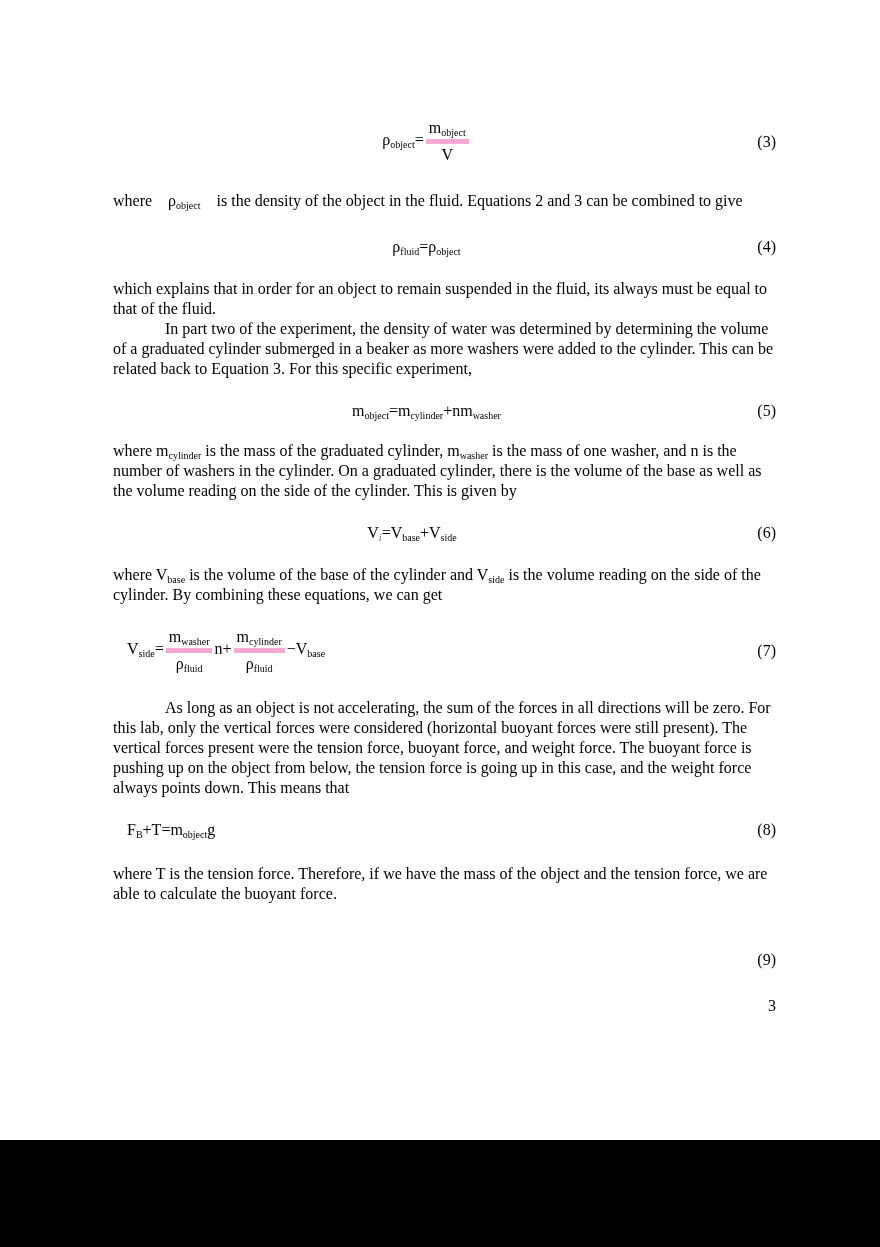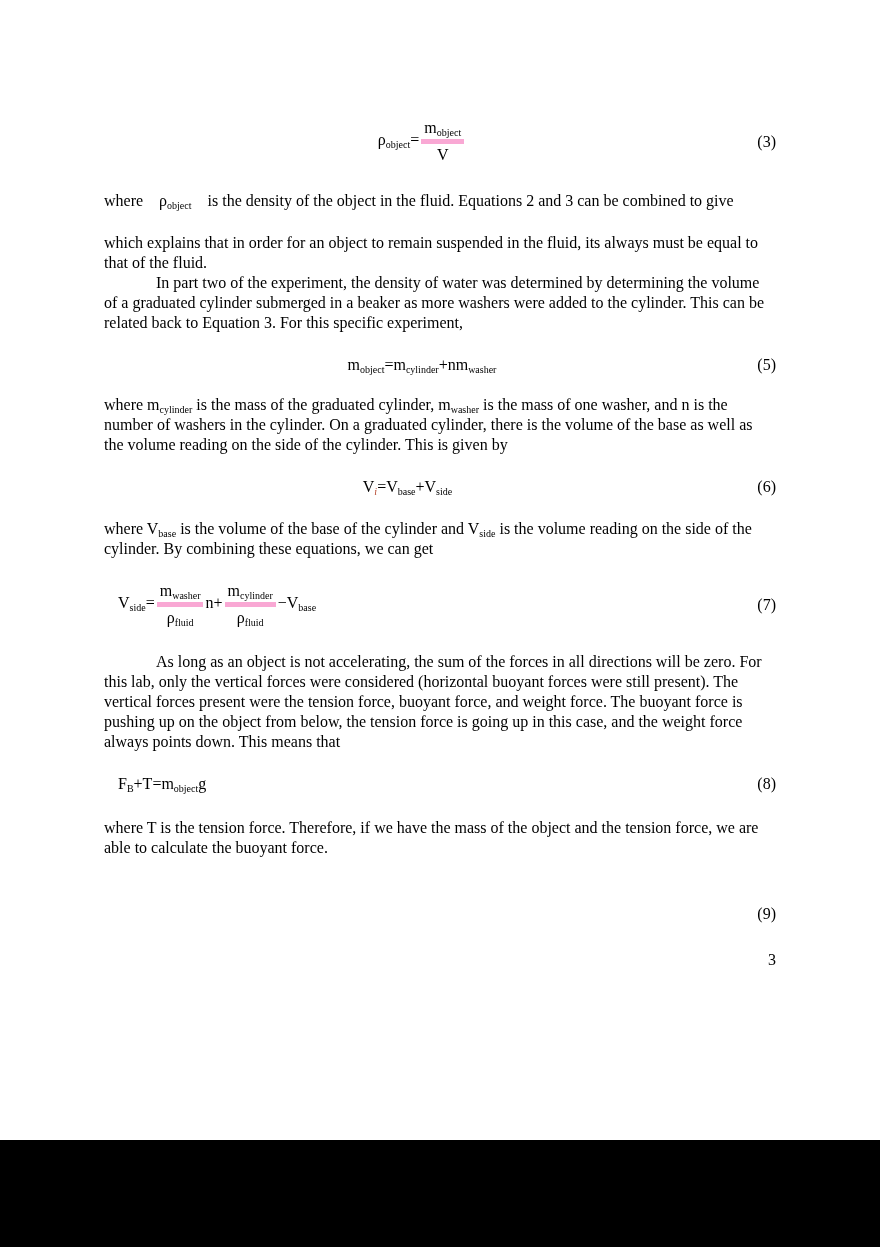--- a/index.html
+++ b/index.html
@@ -12,20 +12,21 @@
   }
   .page {
     width: 880px;
     height: 1140px;
     background: #ffffff;
     color: #000;
     font-family: "Liberation Serif", "DejaVu Serif", serif;
     font-size: 16px;
     line-height: 20px;
     box-sizing: border-box;
+    padding-left: 9px;
   }
   .content {
     padding: 118px 104px 0 104px;
     box-sizing: border-box;
   }
   p { margin: 0; }
   .indent { text-indent: 52px; }
   .block { margin: 0; }
 
   .eq-row {
@@ -97,20 +98,24 @@
 
       <div class="eq-row m-eq3">
         <div class="eq eq-center">ρ<sub>object</sub>=<span class="frac"><span class="num">m<sub>object</sub></span><span class="den">V</span></span></div>
         <div class="eq-num">(3)</div>
       </div>
 
       <div class="block m-p1">
         <p>where &nbsp;&nbsp;&nbsp;ρ<sub>object</sub> &nbsp;&nbsp;&nbsp;is the density of the object in the fluid. Equations 2 and 3 can be combined to give</p>
       </div>
 
+      <div class="eq-row m-eq4">
+        <div class="eq eq-center">ρ<sub>fluid</sub>=ρ<sub>object</sub></div>
+        <div class="eq-num">(4)</div>
+      </div>
 
       <div class="block m-blkB">
         <p>which explains that in order for an object to remain suspended in the fluid, its always must be equal to that of the fluid.</p>
         <p class="indent">In part two of the experiment, the density of water was determined by determining the volume of a graduated cylinder submerged in a beaker as more washers were added to the cylinder. This can be related back to Equation 3. For this specific experiment,</p>
       </div>
 
       <div class="eq-row m-eq5">
         <div class="eq eq-center">m<sub>object</sub>=m<sub>cylinder</sub>+nm<sub>washer</sub></div>
         <div class="eq-num">(5)</div>
       </div>

